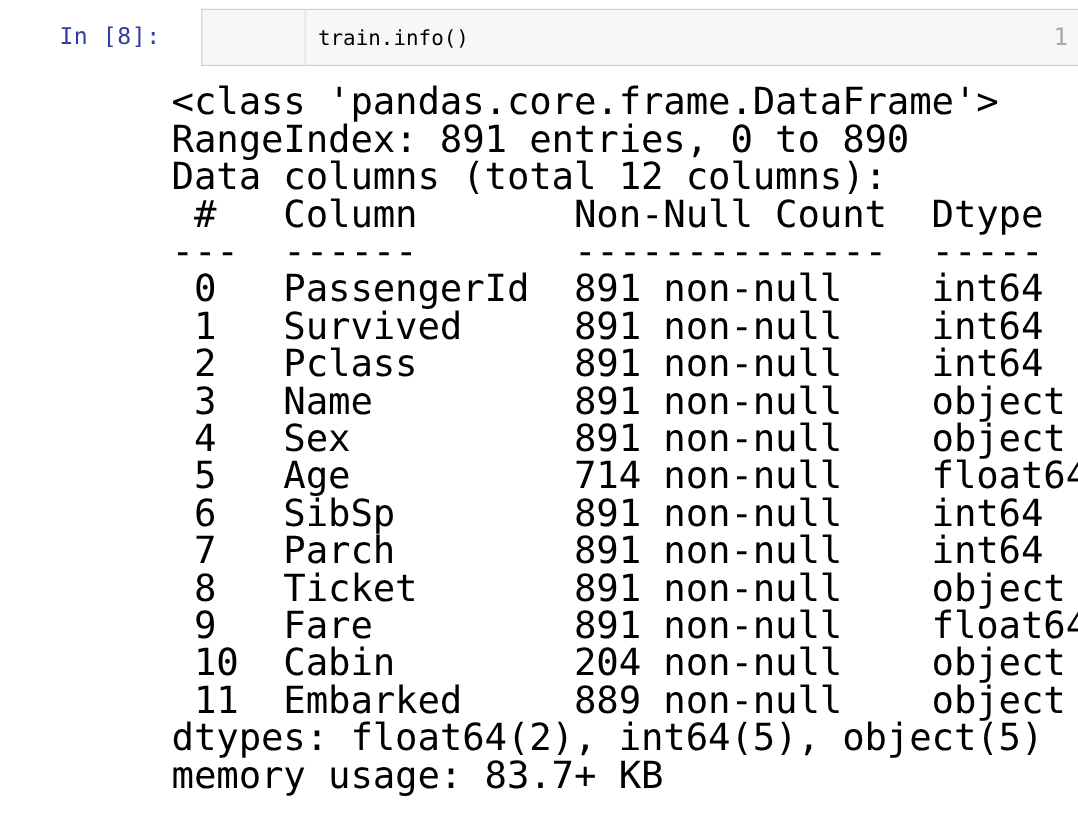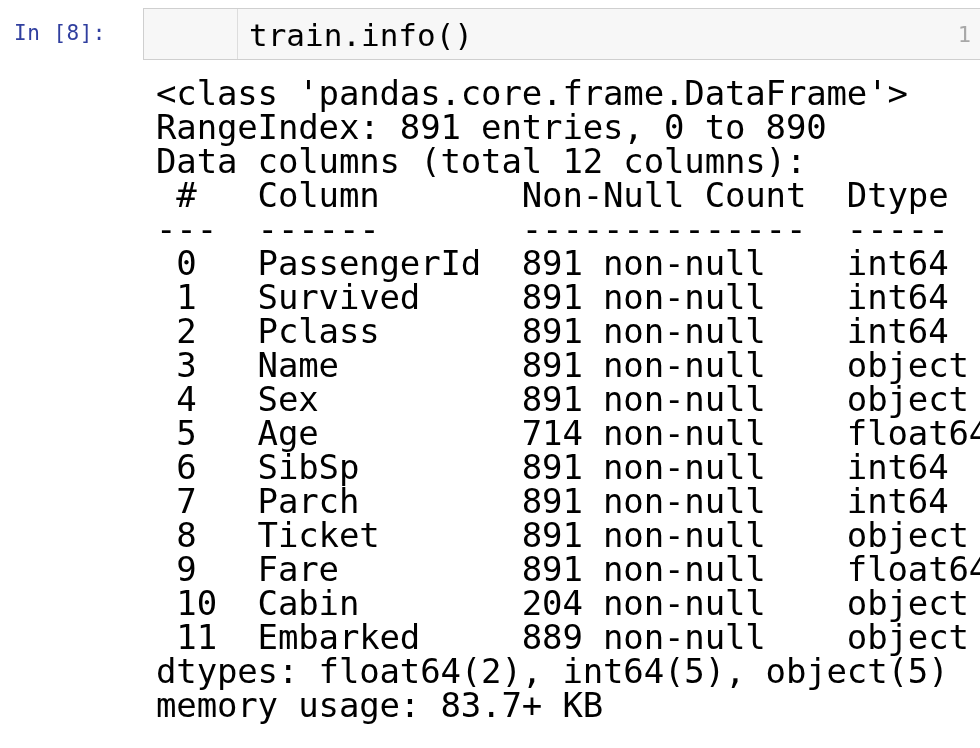--- a/index.html
+++ b/index.html
@@ -16,20 +16,21 @@
   }
 
   
   .cell {
     position: relative;
     width: 980px;
   }
   .input-row {
     position: relative;
     height: 70px;
+    margin-left: 40px;
   }
   .prompt {
     position: absolute;
     left: 14px;
     top: 20px;
     width: 118px;
     text-align: left;
     color: #303f9f;
     font-family: "DejaVu Sans Mono", "Liberation Mono", monospace;
     font-size: 21px;
@@ -67,21 +68,21 @@
     font-size: 22px;
     line-height: 28px;
     white-space: pre;
   }
   .code-text {
     position: absolute;
     left: 105px;
     top: 9px;
     color: #000000;
     font-family: "DejaVu Sans Mono", "Liberation Mono", monospace;
-    font-size: 31px;
+    font-size: 19px;
     line-height: 34px;
     white-space: pre;
   }
 
   
   .output-area {
     position: absolute;
     left: 156px;
     top: 76px;
     width: 820px;

